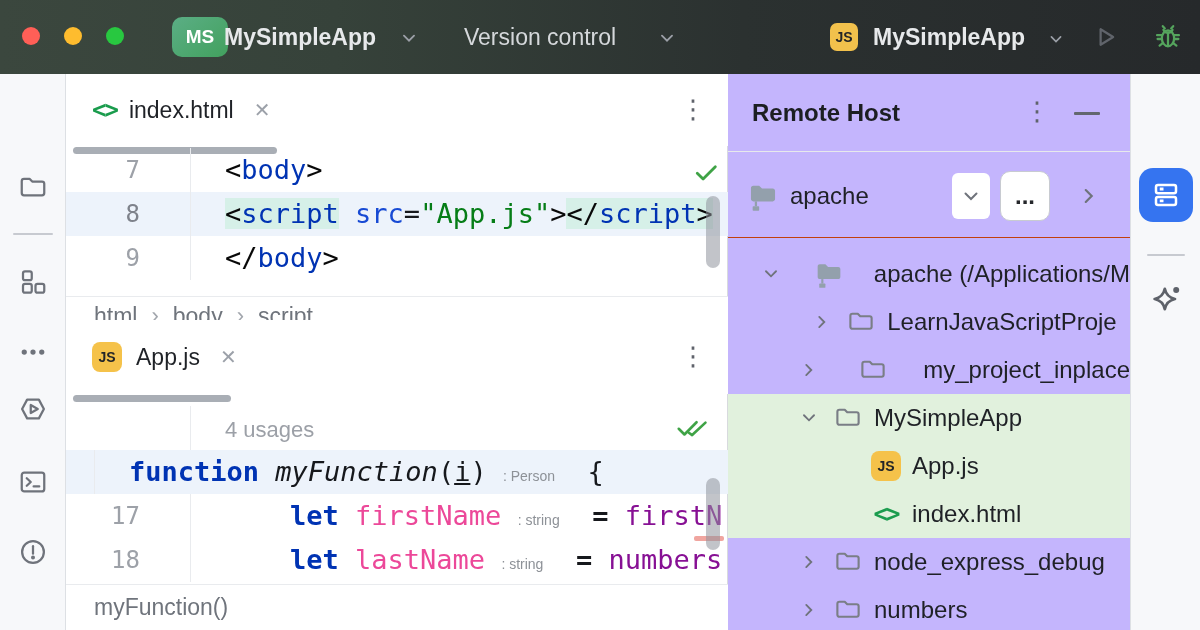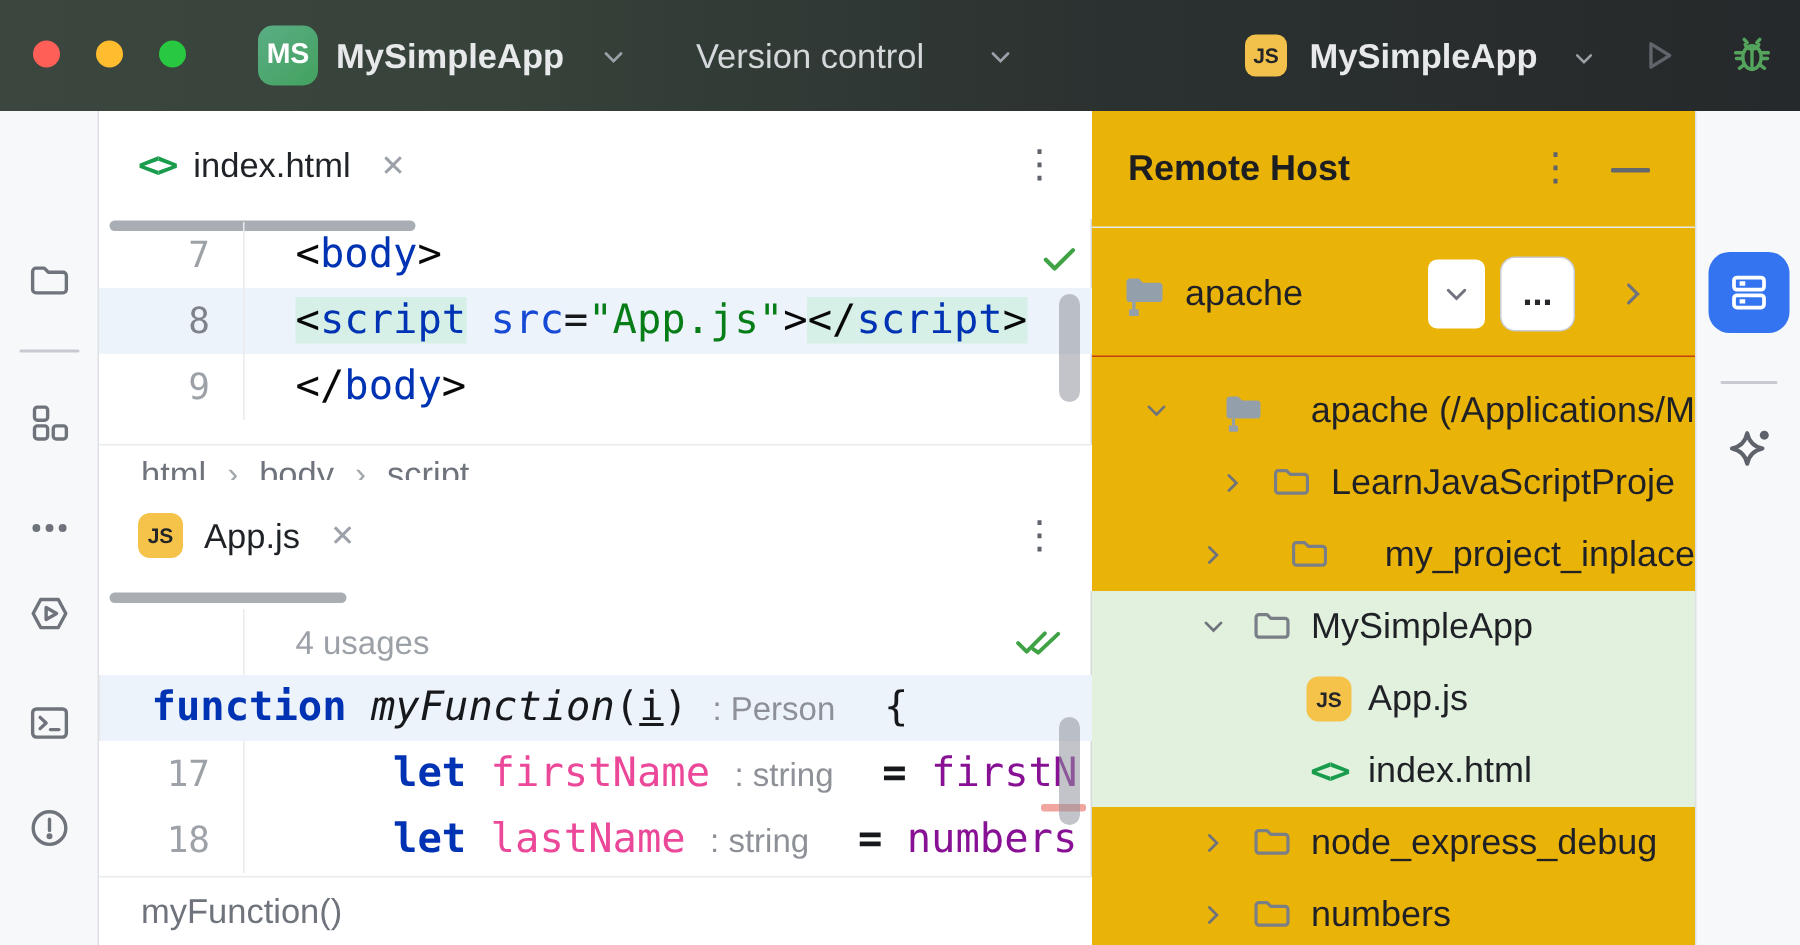--- a/index.html
+++ b/index.html
@@ -6,21 +6,21 @@
   html,body { width:1200px; height:630px; overflow:hidden; background:#fff;
               font-family:"Liberation Sans", sans-serif; }
   #app { position:relative; width:1200px; height:630px; overflow:hidden; }
 
   
   #titlebar { position:absolute; left:0; top:0; width:1200px; height:74px;
     background:linear-gradient(90deg,#3B473E 0%,#36423A 28%,#2B3130 62%,#26292B 100%); }
   .tl { position:absolute; top:27px; width:18px; height:18px; border-radius:50%; }
   .tl.red{ left:22px; background:#FF5F57; } .tl.yel{ left:64px; background:#FEBC2E; }
   .tl.grn{ left:106px; background:#28C840; }
-  .ms-badge { position:absolute; left:172px; top:17px; width:40px; height:40px; border-radius:10px;
+  .ms-badge { position:absolute; left:172px; top:17px; width:56px; height:40px; border-radius:10px;
     background:linear-gradient(140deg,#5BAE85 0%,#42A15E 100%); color:#fff; font-size:19px;
     font-weight:bold; display:flex; align-items:center; justify-content:center; }
   .tb-text { position:absolute; top:0; height:74px; display:flex; align-items:center;
     color:#E7E9EB; font-size:23px; font-weight:600; }
   .tb-text.dim { color:#D5D8DB; font-weight:500; }
   .tb-chev { position:absolute; top:27px; }
   .js-badge { position:absolute; left:830px; top:23px; width:28px; height:28px; border-radius:7px;
     background:#F2C14C; color:#232528; font-size:14px; font-weight:bold;
     display:flex; align-items:center; justify-content:center; }
   .tb-icon { position:absolute; }
@@ -45,42 +45,42 @@
   .hbar { position:absolute; height:7px; border-radius:3.5px; background:#A9AEB5; }
 
   .code-block { position:absolute; left:0; width:662px; }
   .code-row { display:flex; height:44px; }
   .code-row.active { background:#EDF3FB; }
   .gutter { flex:0 0 96px; width:96px; text-align:right; padding-right:22px;
     font-family:"DejaVu Sans Mono",monospace; font-size:24px; line-height:44px; color:#9DA1A8; }
   .code-row.active .gutter { color:#7E828B; }
   .codeline { flex:1; overflow:hidden; border-left:1px solid #E9EBEE; padding-left:34px;
     font-family:"DejaVu Sans Mono",monospace; font-size:27px; line-height:44px;
-    white-space:pre; color:#111; }
+    white-space:pre; color:#111;margin-left:28px; }
   .t-brk{color:#080808} .t-tag{color:#0033B3} .t-attr{color:#174AD4} .t-str{color:#067D17}
   .t-kw{color:#0033B3;font-weight:bold} .t-fn{color:#16181C;font-style:italic}
   .t-param{color:#16181C;text-decoration:underline}
-  .t-inlay{font-family:"Liberation Sans",sans-serif;font-size:22px;color:#8D9197}
+  .t-inlay{font-family:"Liberation Sans",sans-serif;font-size:14px;color:#8D9197}
   .t-var{color:#ec4899} .t-ref{color:#871094} .t-op{color:#16181C;font-weight:bold}
   .t-pl{color:#16181C}
   .t-hint{font-family:"Liberation Sans",sans-serif;font-size:22px;color:#9CA0A7}
   .hl{background:#D6F0E8;}
 
   .crumb-row { position:absolute; left:0; width:662px; display:flex; align-items:center;
     gap:14px; padding-left:28px; background:#fff; }
   .bc-item { font-size:23px; color:#6F747C; }
   .bc-sep { font-size:22px; color:#A2A6AD; }
 
   .vthumb { position:absolute; width:14px; height:72px; border-radius:7px;
     background:rgba(143,148,156,.55); }
   .estripe { position:absolute; width:30px; height:5px; background:#F0A59F; border-radius:2px; }
   .echeck { position:absolute; }
 
   
-  #remote { position:absolute; left:728px; top:74px; width:402px; height:556px; background:#eab308; }
+  #remote { position:absolute; left:728px; top:74px; width:402px; height:556px; background:#c4b5fd; }
   #remote-header { position:absolute; left:0; top:0; width:402px; height:78px;
     border-bottom:1px solid #E7E9EC; }
   #remote-title { position:absolute; left:24px; top:0; height:78px; display:flex;
     align-items:center; font-size:24px; font-weight:bold; color:#1C1E22; }
   .hide-bar { position:absolute; left:346px; top:38px; width:26px; height:2.5px;
     background:#63676E; border-radius:1px; }
   #remote-toolbar { position:absolute; left:0; top:79px; width:402px; height:85px;
     border-bottom:1px solid #c2410c; }
   .srv-label { position:absolute; left:62px; top:0; height:85px; display:flex;
     align-items:center; font-size:24px; color:#1F2126; }

